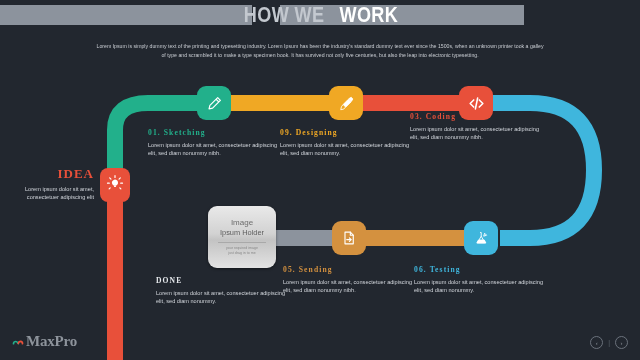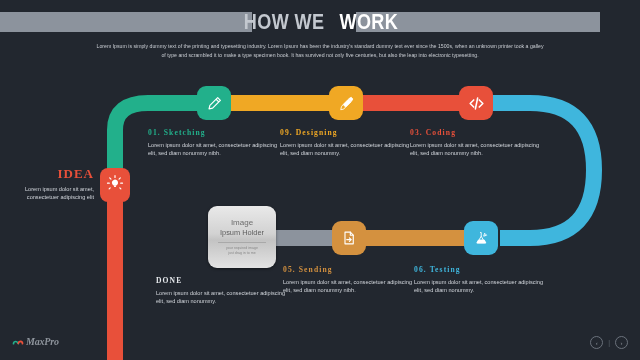--- a/index.html
+++ b/index.html
@@ -14,22 +14,22 @@
     color: #d7dbe0;
   }
   .slide {
     position: absolute; inset: 0;
     background: #22272f;
   }
 
   
   .header {
     position: absolute;
-    left: 0; top: 9px;
-    width: 600px; height: 26px;
+    left: 0; top: 2px;
+    width: 524px; height: 26px;
   }
   .header-bar {
     position: absolute;
     top: 3px;
     height: 20px;
     background: #8c939d;
   }
   .header-bar.left  { left: 0;   width: 252px; }
   .header-bar.right { right: 0;  width: 244px; }
   .title-wrap {
@@ -157,25 +157,24 @@
 
   
   .logo {
     position: absolute;
     left: 12px; bottom: 10px;
     display: flex; align-items: center;
     gap: 2px;
   }
   .logo-text {
     font-family: "Liberation Serif", serif;
-    font-size: 10px;
+    font-size: 15px;
     font-weight: bold;
     color: #8e949c;
     letter-spacing: -0.2px;
-    font-style: italic;
   }
   .nav {
     position: absolute;
     right: 12px; bottom: 11px;
     display: flex; align-items: center;
     gap: 5px;
   }
   .nav-btn {
     width: 11px; height: 11px;
     border-radius: 50%;
@@ -262,21 +261,21 @@
 
   <div class="node" style="left:459px; top:86px; background:#e8503a;">
     <span>
       <svg width="19" height="19" viewBox="0 0 24 24" fill="none" stroke="#fff" stroke-width="2" stroke-linecap="round" stroke-linejoin="round">
         <path d="M8.5 7.5L4 12l4.5 4.5"></path>
         <path d="M15.5 7.5L20 12l-4.5 4.5"></path>
         <path d="M13.4 5.2l-2.8 13.6"></path>
       </svg>
     </span>
   </div>
-  <div class="step-text" style="left:410px; top:128px;">
+  <div class="step-text" style="left:410px; top:112px;">
     <div class="step-title" style="color:#e8503a;">03.  Coding</div>
     <div class="step-body">Lorem ipsum dolor sit amet, consectetuer adipiscing elit, sed diam nonummy nibh.</div>
   </div>
 
   <div class="node" style="left:464px; top:221px; background:#3fb6dd;">
     <span>
       <svg width="17" height="17" viewBox="0 0 24 24" fill="#fff" stroke="#fff" stroke-width="1.3" stroke-linejoin="round">
         <path d="M10 3.5h1.6v5.2l-5.4 9.4h10.5L11.6 8.7" fill="none"></path>
         <path d="M7.6 14.2h8.4l2.2 4.2H5.4z"></path>
         <path d="M16.4 4.6l2.8 2.8-4.1 1.3z" fill="none"></path>

